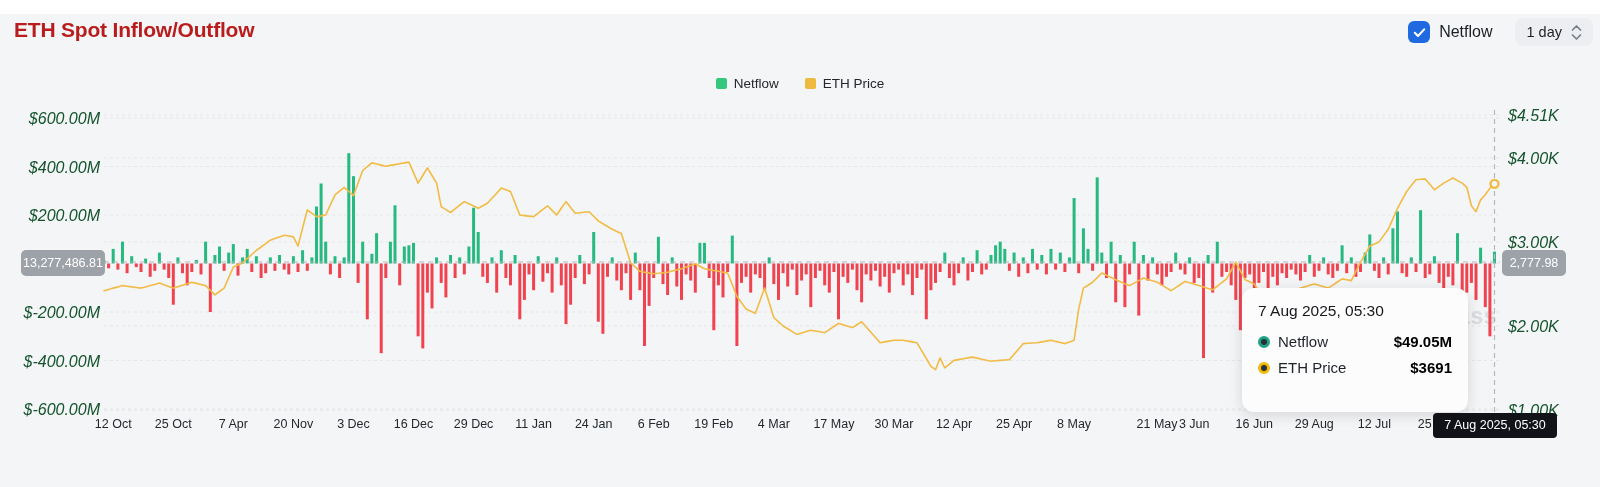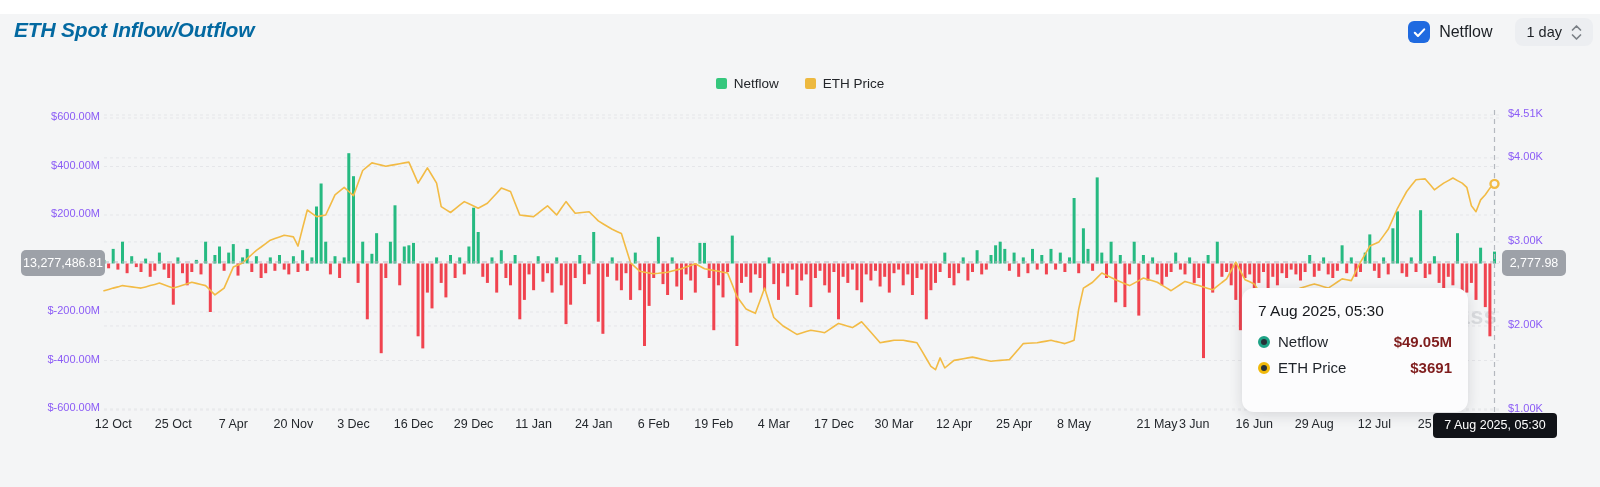--- a/index.html
+++ b/index.html
@@ -1,53 +1,53 @@
 <!DOCTYPE html>
 <html><head>
 <meta charset="utf-8">
 <style>
   html,body{margin:0;padding:0;background:#fff;}
   .stage{position:relative;width:1600px;height:487px;background:#f4f5f6;overflow:hidden;
          font-family:"Liberation Sans","DejaVu Sans",sans-serif;color:#1e2329;}
   .topstrip{position:absolute;left:0;top:0;width:1600px;height:14px;background:#ffffff;}
   .page-title{position:absolute;left:14px;top:18px;margin:0;font-size:21px;font-weight:700;
-              letter-spacing:-0.2px;color:#0369a1;font-style:italic;}
+              letter-spacing:-0.2px;color:#b91c1c;}
   .controls{position:absolute;top:18px;right:7px;display:flex;align-items:center;gap:22px;}
   .check-row{display:flex;align-items:center;gap:9px;cursor:pointer;}
   .checkbox{width:22px;height:22px;border-radius:6px;display:flex;align-items:center;justify-content:center;}
   .checkbox svg{width:15px;height:15px;}
   .check-label{font-size:16px;color:#1b1f24;}
   .select{height:28px;background:#eceef1;border-radius:8px;display:flex;align-items:center;
           gap:8px;padding:0 10px 0 12px;font-size:14.5px;color:#1b1f24;cursor:pointer;}
   .legend{position:absolute;left:0;right:0;top:76px;display:flex;justify-content:center;gap:26px;}
   .legend-item{display:flex;align-items:center;gap:7px;cursor:pointer;}
   .swatch{width:11px;height:11px;border-radius:2px;display:inline-block;}
   .legend-label{font-size:13.5px;color:#23262a;}
   #chart{position:absolute;left:0;top:0;z-index:2;}
   .watermark{position:absolute;top:303px;right:103px;z-index:1;font-size:23px;font-weight:700;
              letter-spacing:0.5px;color:#d9dbde;}
-  .ylab{position:absolute;font-size:11px;color:#8b5cf6;z-index:3;}
+  .ylab{position:absolute;font-size:16px;color:#14532d;z-index:3;font-style:italic;}
   .ylab.left{left:0;width:100px;text-align:right;}
   .ylab.right{left:1508px;width:80px;text-align:left;}
   .xlab{position:absolute;width:70px;text-align:center;font-size:12.5px;color:#24282d;z-index:3;top:417px;}
   .badge{position:absolute;top:250px;height:26px;line-height:26px;border-radius:5px;background:#9da1a8;
          color:#fff;font-size:12.5px;text-align:center;z-index:4;}
   .badge-left{left:21px;width:84px;}
   .badge-right{left:1502px;width:64px;}
   .xpill{position:absolute;left:1433px;top:413px;width:124px;height:25px;line-height:25px;border-radius:4px;
          background:#111318;color:#fff;font-size:12.5px;text-align:center;z-index:6;}
   .tooltip{position:absolute;left:1242px;top:288px;width:226px;height:124px;box-sizing:border-box;
            background:#fcfcfd;border-radius:12px;box-shadow:0 3px 14px rgba(25,30,40,.14);
            padding:14px 16px;z-index:6;}
   .tt-date{font-size:15.5px;color:#16181c;margin-bottom:13px;}
   .tt-row{display:flex;align-items:center;gap:8px;margin-top:9px;}
   .tt-dot{width:12px;height:12px;box-sizing:border-box;border-radius:50%;background:#273138;
           border:3px solid #000;flex:0 0 auto;}
   .tt-label{font-size:15px;color:#1e2329;}
-  .tt-val{margin-left:auto;font-size:15px;font-weight:700;color:#7f1d1d;}
+  .tt-val{margin-left:auto;font-size:15px;font-weight:700;color:#000000;}
 </style>
 </head>
 <body>
 
 <div class="stage">
   <div class="topstrip"></div>
 
   <h1 class="page-title">ETH Spot Inflow/Outflow</h1>
 
   <div class="controls">
@@ -418,21 +418,21 @@
       <div class="xlab" style="left: 198.349px;">7 Apr</div>
       <div class="xlab" style="left: 258.404px;">20 Nov</div>
       <div class="xlab" style="left: 318.458px;">3 Dec</div>
       <div class="xlab" style="left: 378.513px;">16 Dec</div>
       <div class="xlab" style="left: 438.568px;">29 Dec</div>
       <div class="xlab" style="left: 498.623px;">11 Jan</div>
       <div class="xlab" style="left: 558.678px;">24 Jan</div>
       <div class="xlab" style="left: 618.733px;">6 Feb</div>
       <div class="xlab" style="left: 678.787px;">19 Feb</div>
       <div class="xlab" style="left: 738.842px;">4 Mar</div>
-      <div class="xlab" style="left: 798.897px;">17 Dec</div>
+      <div class="xlab" style="left: 798.897px;">17 May</div>
       <div class="xlab" style="left: 858.952px;">30 Mar</div>
       <div class="xlab" style="left: 919.007px;">12 Apr</div>
       <div class="xlab" style="left: 979.061px;">25 Apr</div>
       <div class="xlab" style="left: 1039.12px;">8 May</div>
       <div class="xlab" style="left: 1122px;">21 May</div>
       <div class="xlab" style="left: 1159.23px;">3 Jun</div>
       <div class="xlab" style="left: 1219.28px;">16 Jun</div>
       <div class="xlab" style="left: 1279.34px;">29 Aug</div>
       <div class="xlab" style="left: 1339.39px;">12 Jul</div>
       <div class="xlab" style="left: 1399.45px;">25 Jul</div>

